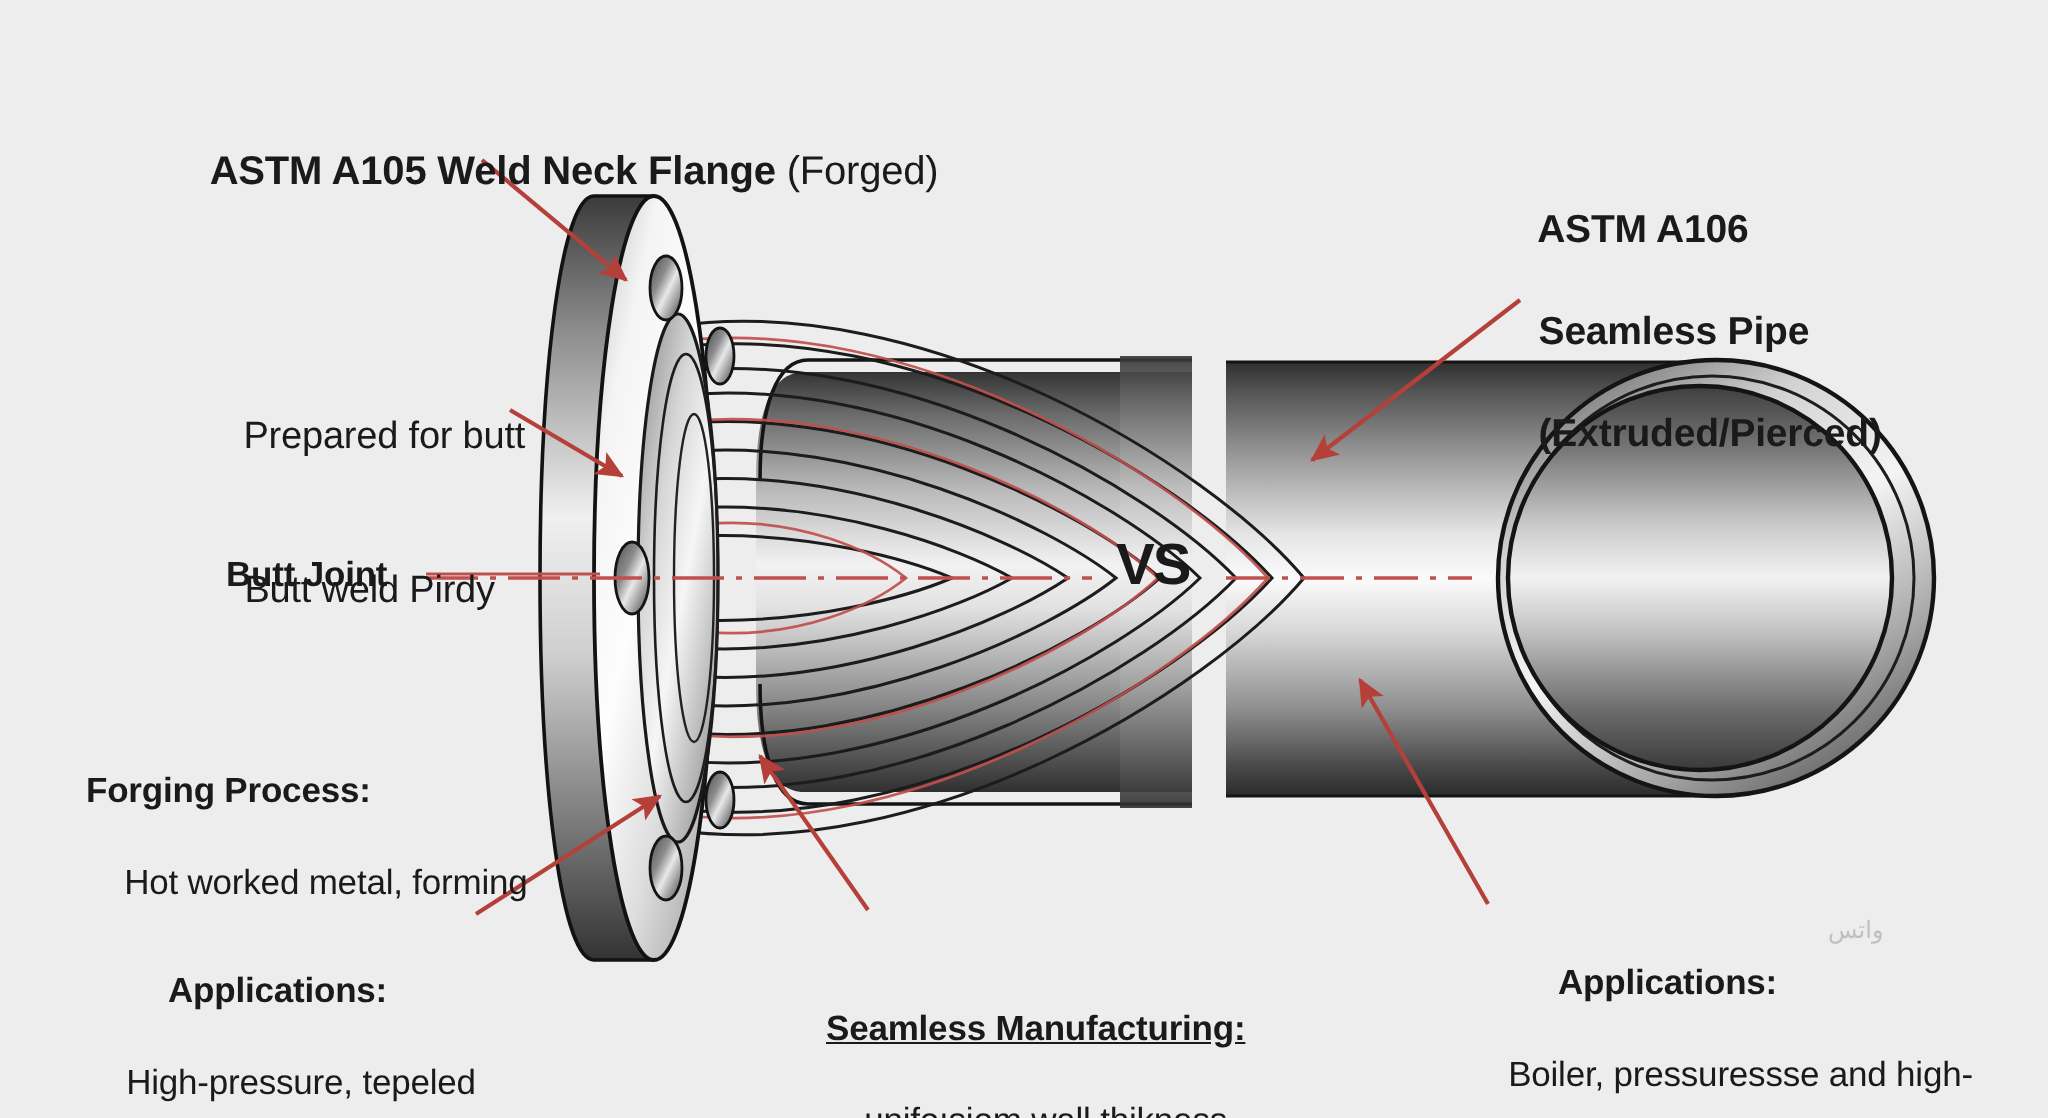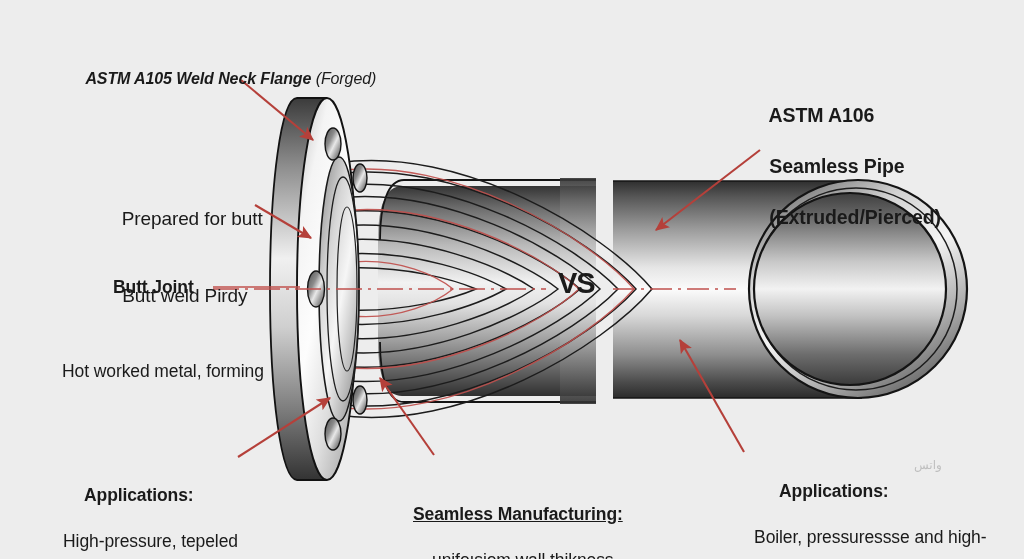--- a/index.html
+++ b/index.html
@@ -26,23 +26,22 @@
   .lbl {
     position: absolute;
     color: #1a1a1a;
     line-height: 1.20;
     white-space: pre;
     letter-spacing: -0.1px;
   }
 
   
   #title-left {
-    left: 68px; top: 50px;
-    font-size: 16px;
-    font-style: italic;
+    left: 83px; top: 50px;
+    font-size: 20px;
   }
   #title-left .b { font-weight: bold; }
   #title-left .r { font-weight: normal; }
 
   
   #title-right {
     left: 748px; top: 78px;
     font-size: 19.5px;
     font-weight: bold;
     line-height: 1.30;
@@ -289,20 +288,21 @@
   </div>
 
   <div class="lbl" id="callout-butt">
     <span>Prepared for butt</span><br>
     <span class="ln2">Butt weld Pirdy</span>
   </div>
 
   <div class="lbl" id="callout-weldjoint">Butt Joint</div>
 
   <div class="lbl" id="block-forging">
+    <span class="hd">Forging Process:</span>
     <span>Hot worked metal, forming</span><br>
     <br>
   </div>
 
   <div class="lbl" id="block-apps-left">
     <span class="hd">Applications:</span>
     <span>High-pressure, tepeled</span><br>
     <br>
     
   </div>

